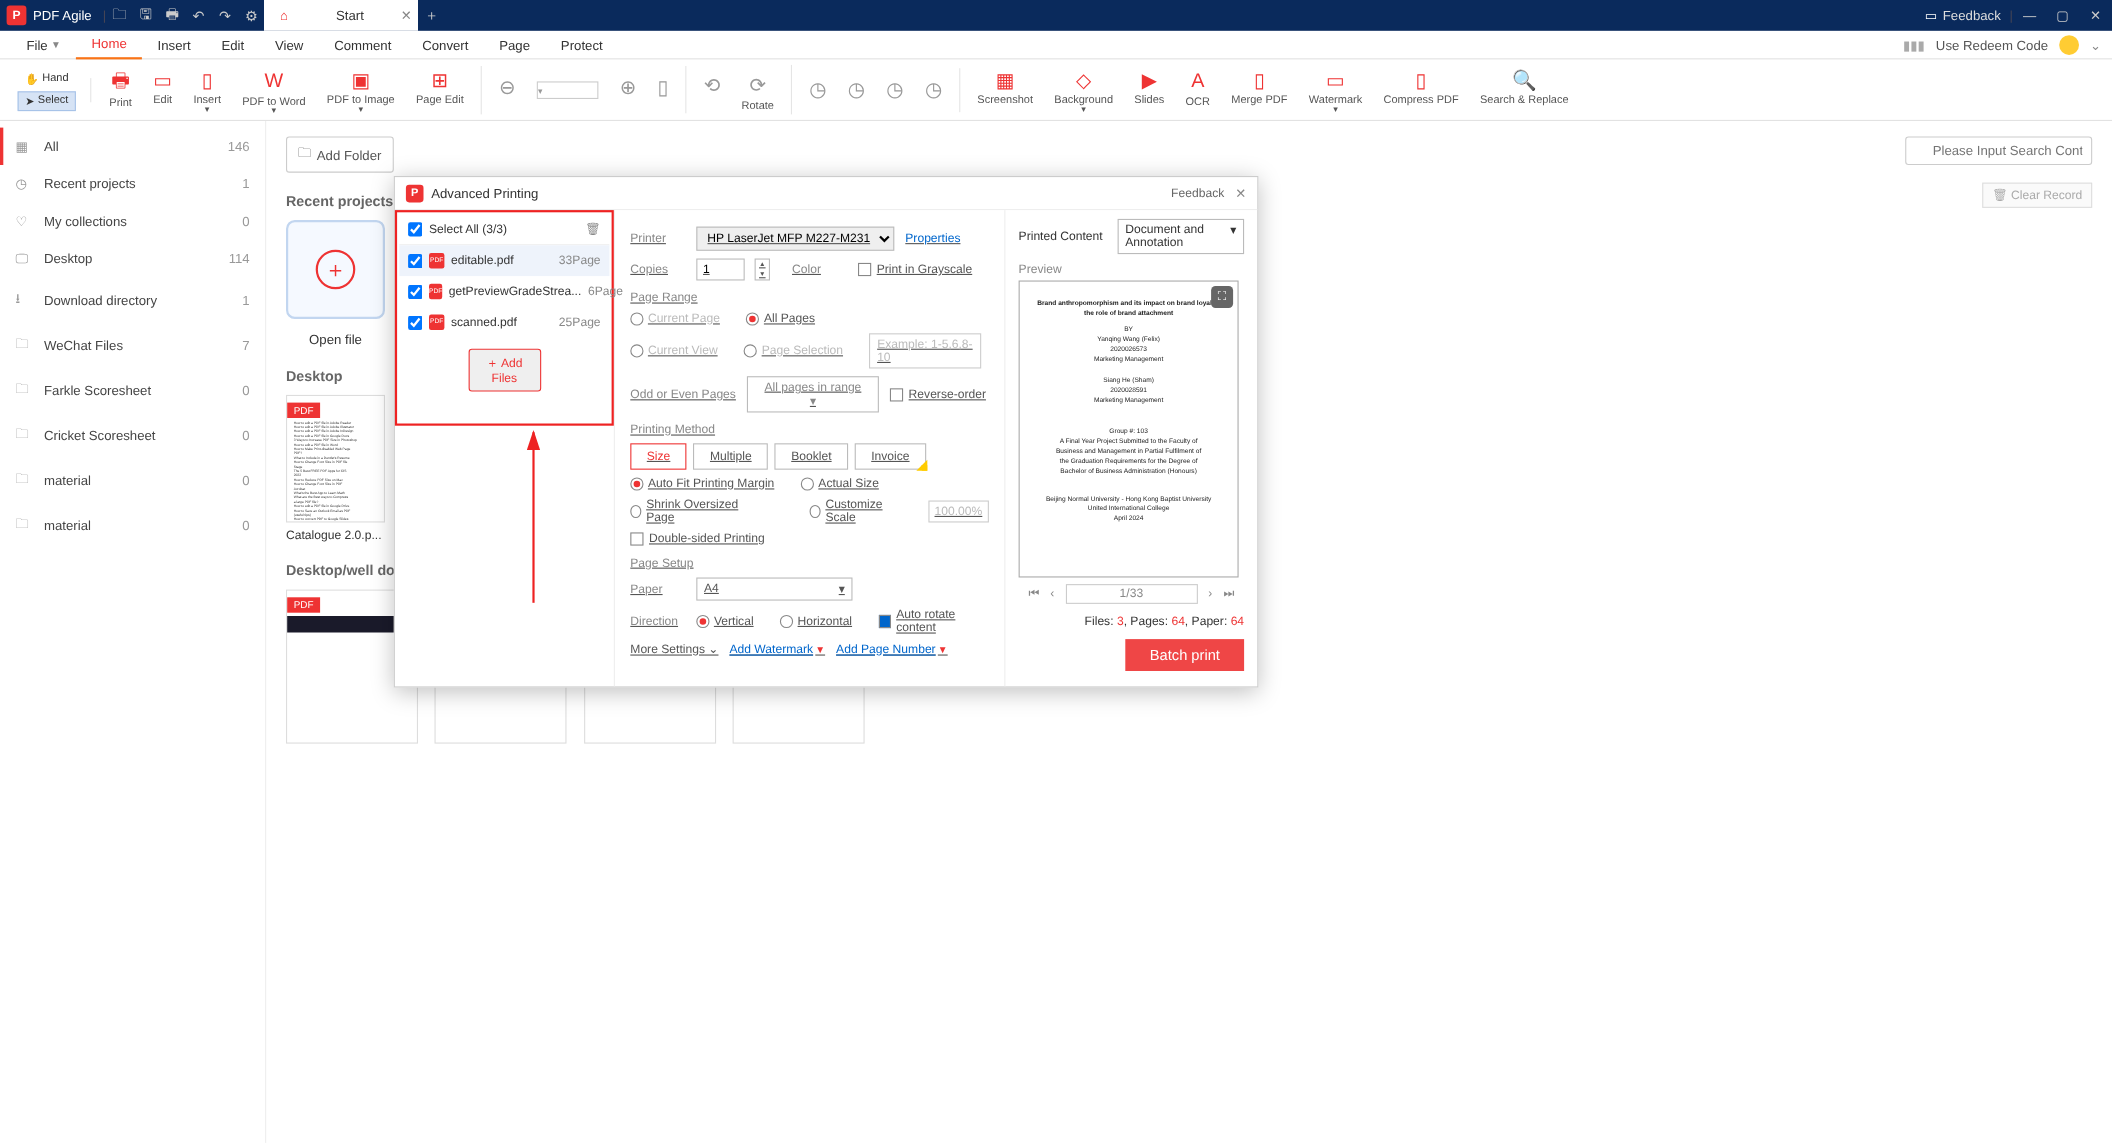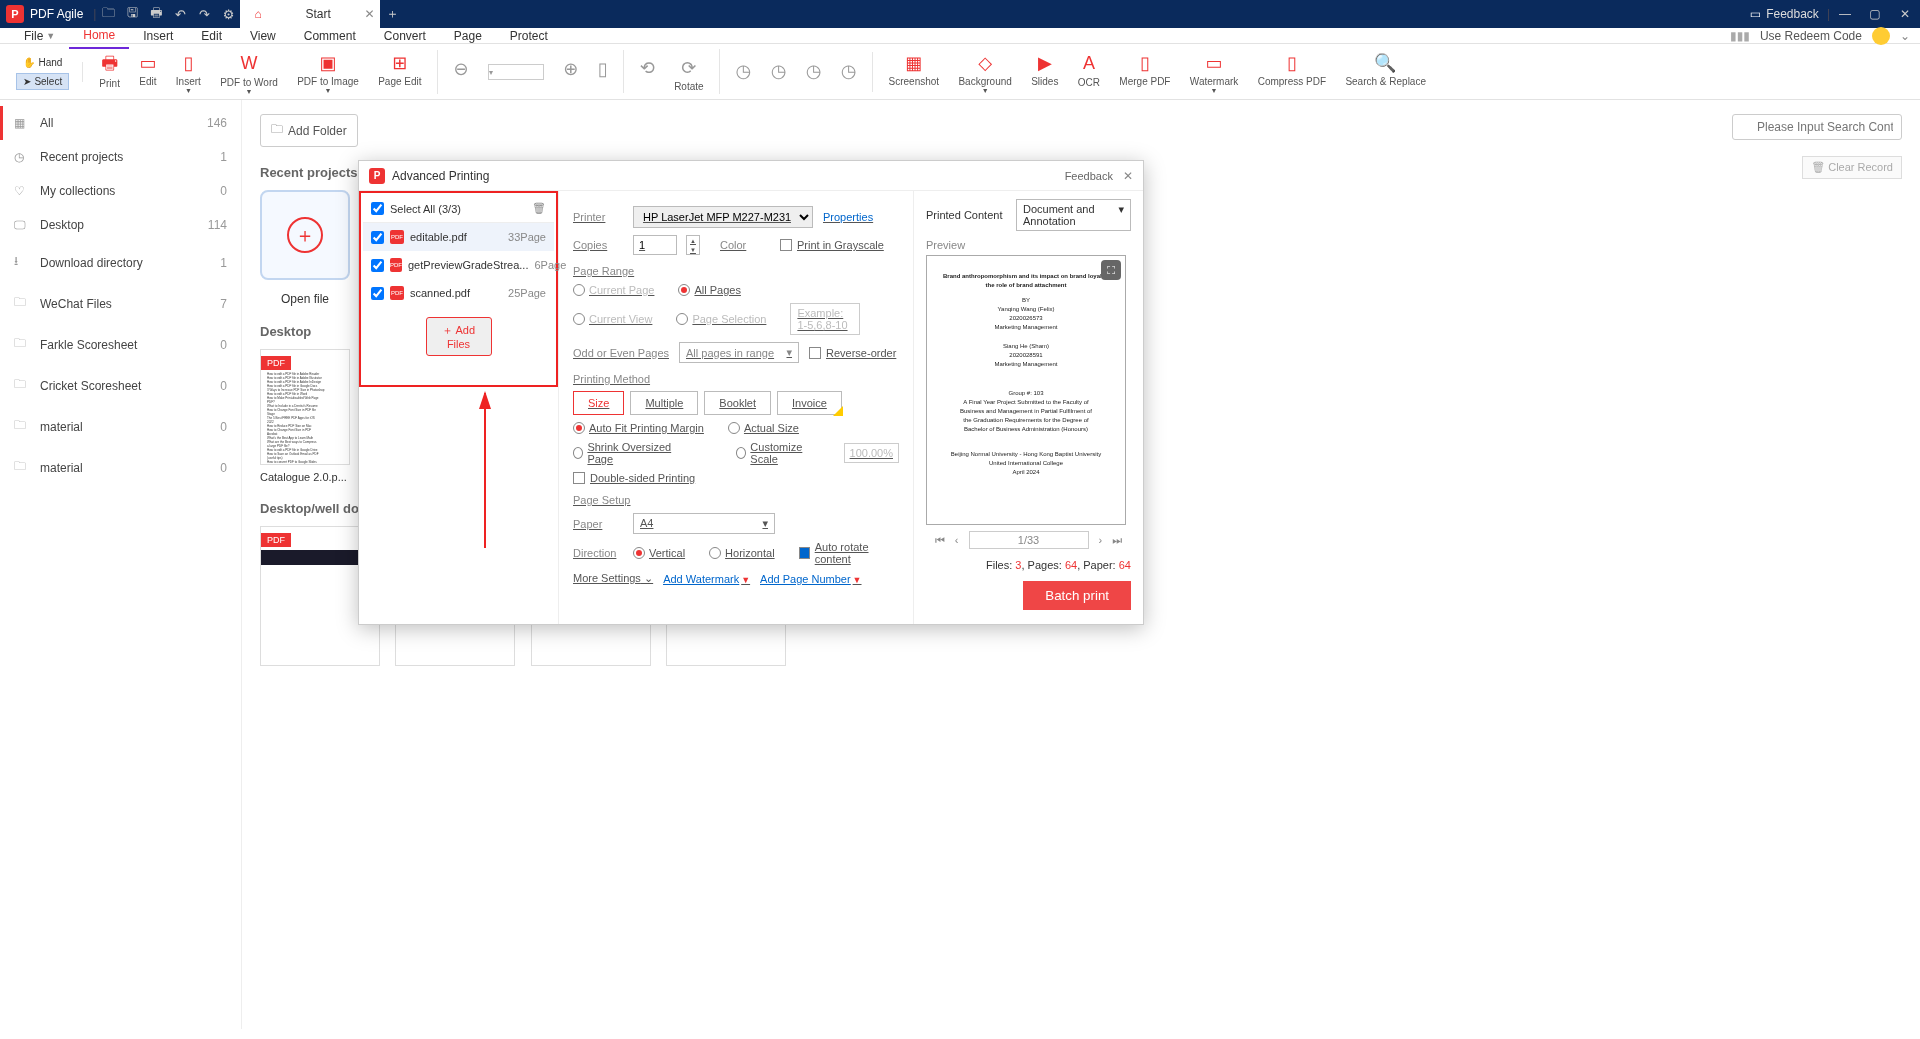--- a/index.html
+++ b/index.html
@@ -11,23 +11,23 @@
 .titlebar .appname { font-size: 12px; margin-right: 10px; }
 .titlebar .tbicon { width: 24px; height: 28px; display:flex; align-items:center; justify-content:center; color:#ccc; cursor:pointer; font-size:13px; }
 .titlebar .tab { height: 28px; background:#fff; color:#333; padding:0 14px; display:flex; align-items:center; min-width:140px; position:relative; }
 .titlebar .tab .home-ic { color:#e33; margin-right:8px; }
 .titlebar .tab .close { position:absolute; right:6px; color:#888; }
 .titlebar .spacer { flex:1; }
 .titlebar .feedback { margin-right:8px; color:#ddd; font-size:12px; }
 .titlebar .winbtn { width:30px; height:28px; display:flex; align-items:center; justify-content:center; color:#ccc; }
 
 
-.menubar { height: 16px; border-bottom: 1px solid #e2e2e2; display:flex; align-items:center; padding:0 10px; }
+.menubar { height: 26px; border-bottom: 1px solid #e2e2e2; display:flex; align-items:center; padding:0 10px; }
 .menubar .mitem { padding:0 14px; height:26px; display:flex; align-items:center; cursor:pointer; font-size:12px; color:#333; }
-.menubar .mitem.active { color:#e33; border-bottom:2px solid #6d28d9; box-sizing:border-box; }
+.menubar .mitem.active { color:#e33; border-bottom:2px solid #f97316; box-sizing:border-box; }
 .menubar .caret { font-size:9px; margin-left:3px; color:#888; }
 .menubar .rside { margin-left:auto; display:flex; align-items:center; gap:10px; }
 .menubar .avatar { width:18px; height:18px; background:#fc3; border-radius:50%; }
 .menubar .redeem { color:#555; }
 
 
 .toolbar { height: 56px; border-bottom:1px solid #e2e2e2; display:flex; align-items:center; padding:0 8px; }
 .toolbar .grp { padding:0 8px; position:relative; }
 .toolbar .grp::after { content:""; position:absolute; right:0; top:8px; bottom:8px; width:1px; background:#e5e5e5; }
 .toolbar .grp:last-child::after { display:none; }
@@ -86,21 +86,21 @@
 .settings select, .settings input[type=text], .settings input[type=number] { border:1px solid #bbb; padding:3px 5px; font-size:11px; }
 .settings .prtr-sel { width:180px; }
 .settings .link { color:#06c; cursor:pointer; }
 .settings .sect-h { color:#888; margin:10px 0 4px; font-size:11px; }
 .radio { display:inline-flex; align-items:center; gap:4px; margin-right:14px; cursor:pointer; }
 .radio .r { width:12px; height:12px; border:1px solid #888; border-radius:50%; display:inline-flex; align-items:center; justify-content:center; }
 .radio .r.chk::after { content:""; width:6px; height:6px; background:#e33; border-radius:50%; }
 .radio.gray { color:#bbb; }
 .cb { display:inline-flex; align-items:center; gap:5px; }
 .cb .c { width:12px; height:12px; border:1px solid #888; }
-.oddsel { border:1px solid #bbb; padding:3px 6px; width:120px; display:inline-flex; justify-content:space-between; align-items:center; color:#888; }
+.oddsel { border:1px solid #bbb; padding:3px 6px; width:120px; display:inline-flex; justify-content:space-between; align-items:center; color:#888;flex-direction:column; }
 .pm { display:flex; gap:6px; margin:6px 0; }
 .pm .pmbtn { border:1px solid #bbb; padding:5px 14px; cursor:pointer; position:relative;}
 .pm .pmbtn.active { border-color:#e33; color:#e33; }
 .pm .pmbtn .ylw { position:absolute; right:-2px; bottom:-2px; width:0; height:0; border:5px solid transparent; border-bottom-color:#fc0; border-right-color:#fc0; }
 .ms-row { display:flex; gap:18px; align-items:center; }
 .ms-row .ms { color:#555; cursor:pointer; }
 .ms-row .aw { color:#06c; text-decoration:underline; }
 .ms-row .apn { color:#06c; text-decoration:underline; }
 .ms-row .tri { color:#e33; margin-left:2px; font-size:9px;}
 
@@ -117,21 +117,21 @@
 .preview .stats { text-align:right; margin-top:10px; }
 .preview .stats .rn { color:#e33; }
 .preview .batch { background:#ef4646; color:#fff; padding:7px 22px; border:none; float:right; margin-top:10px; cursor:pointer; }
 
 .arrow-ann { position:absolute; left:415px; top:388px; z-index:50; }
 .arrow-ann svg { overflow:visible; }
 
 .copies { width:44px; border:1px solid #bbb; padding:2px 4px;}
 .spin { display:inline-flex; flex-direction:column; border:1px solid #bbb; margin-left:-1px;}
 .spin .s { width:12px; height:9px; display:flex; align-items:center; justify-content:center; font-size:6px; }
-.exbox { border:1px solid #ccc; width:70px; padding:3px 6px; color:#bbb; }
+.exbox { border:1px solid #ccc; width:102px; padding:3px 6px; color:#bbb; }
 .scbox { border:1px solid #ccc; width:60px; padding:3px 5px; color:#bbb; display:inline-block; text-align:center; }
 .paper-sel { border:1px solid #bbb; padding:3px 6px; width:142px; display:flex; justify-content:space-between; }
 </style>
 </head>
 <body>
 
 <div class="titlebar">
   <div class="logo">P</div>
   <span class="appname">PDF Agile</span>
   <span style="color:#445;">|</span>

